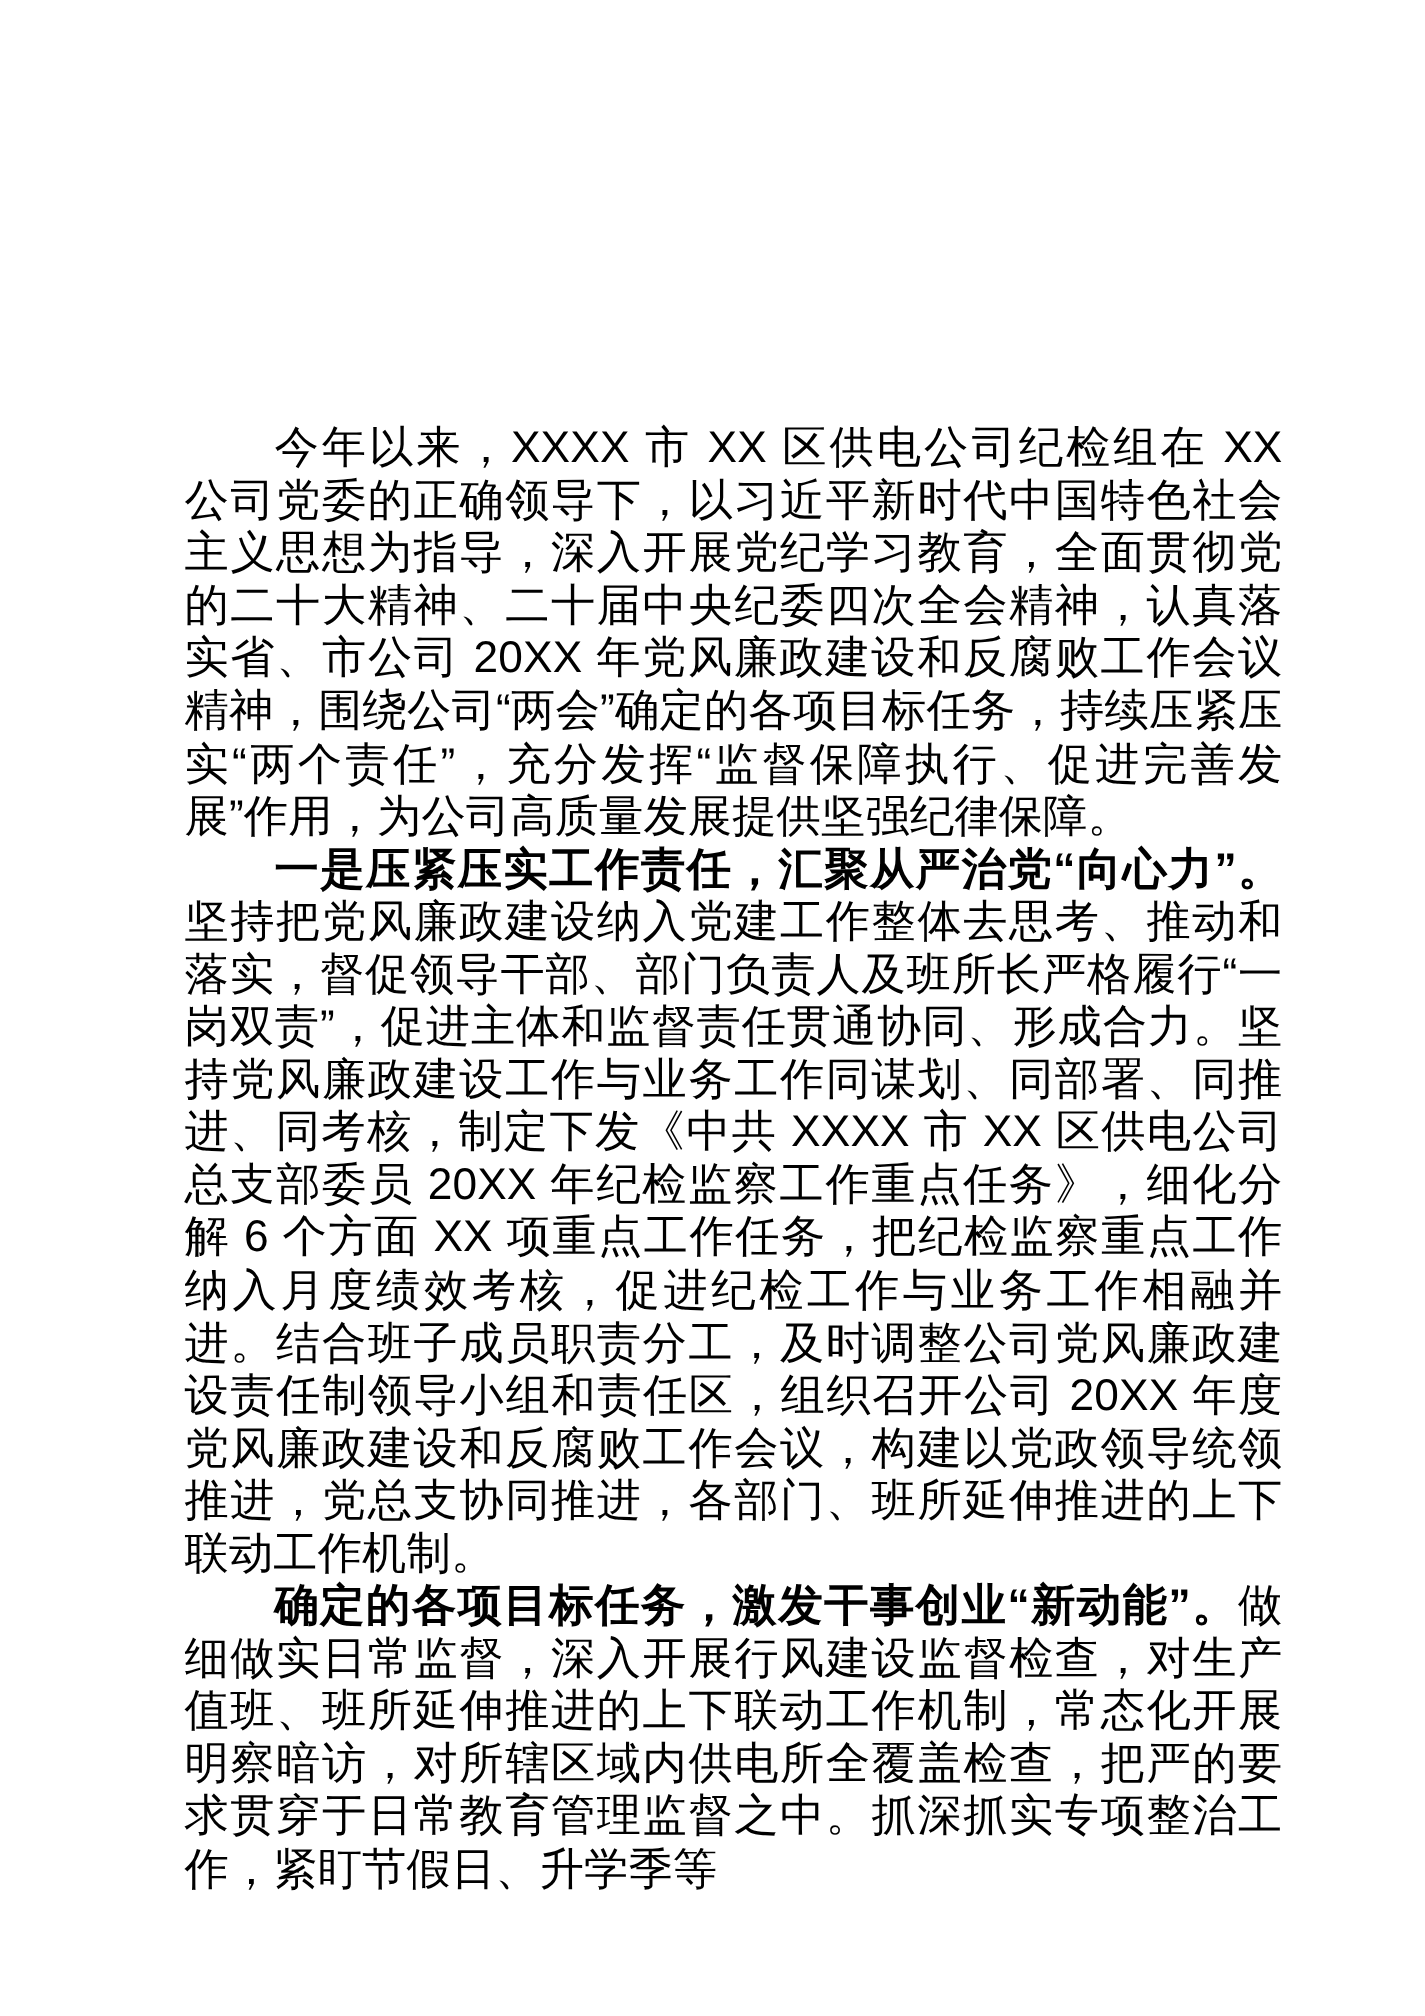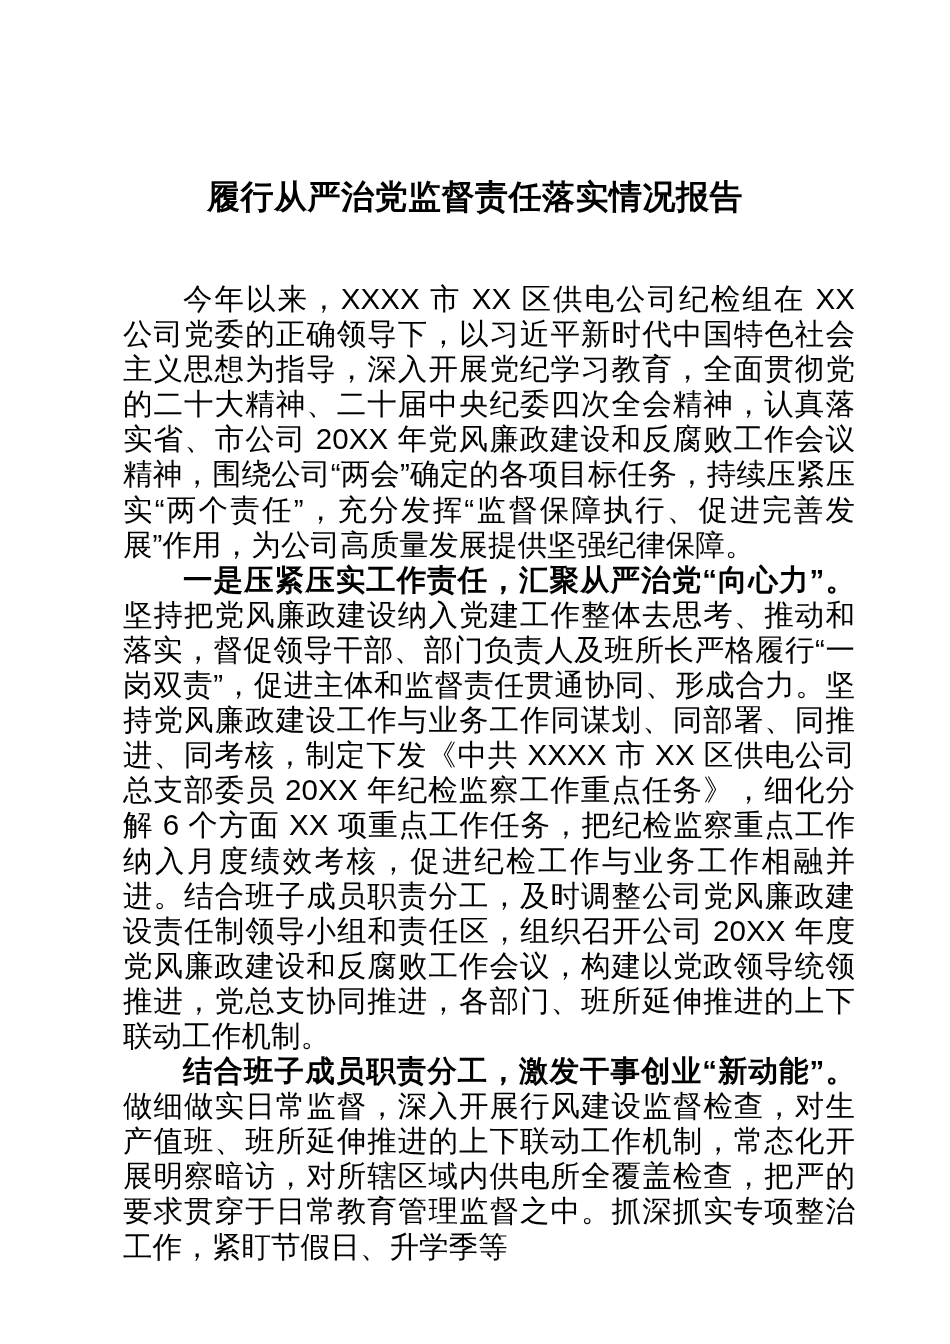--- a/index.html
+++ b/index.html
@@ -57,25 +57,24 @@
   .para b, .bold-lead {
     font-weight: 700;
     margin-top: 26px;
   }
 </style>
 </head>
 <body>
 
 <div class="page">
 
-  <div class="doc-title">履行从严治党监督责任落实情况报告</div>
 
   <div class="body-block">
 
     <p class="para indent2">今年以来，XXXX 市 XX 区供电公司纪检组在 XX 公司党委的正确领导下，以习近平新时代中国特色社会主义思想为指导，深入开展党纪学习教育，全面贯彻党的二十大精神、二十届中央纪委四次全会精神，认真落实省、市公司 20XX 年党风廉政建设和反腐败工作会议精神，围绕公司“两会”确定的各项目标任务，持续压紧压实“两个责任”，充分发挥“监督保障执行、促进完善发展”作用，为公司高质量发展提供坚强纪律保障。</p>
 
 
     <p class="para indent2"><b class="bold-lead">一是压紧压实工作责任，汇聚从严治党“向心力”。</b><span>坚持把党风廉政建设纳入党建工作整体去思考、推动和落实，督促领导干部、部门负责人及班所长严格履行“一岗双责”，促进主体和监督责任贯通协同、形成合力。坚持党风廉政建设工作与业务工作同谋划、同部署、同推进、同考核，制定下发《中共 XXXX 市 XX 区供电公司总支部委员 20XX 年纪检监察工作重点任务》，细化分解 6 个方面 XX 项重点工作任务，把纪检监察重点工作纳入月度绩效考核，促进纪检工作与业务工作相融并进。结合班子成员职责分工，及时调整公司党风廉政建设责任制领导小组和责任区，组织召开公司 20XX 年度党风廉政建设和反腐败工作会议，构建以党政领导统领推进，党总支协同推进，各部门、班所延伸推进的上下联动工作机制。</span></p>
 
-    <p class="para indent2"><b class="bold-lead">结合班子成员职责分工，激发干事创业“新动能”。</b><span>做细做实日常监督，深入开展行风建设监督检查，对生产值班、班所延伸推进的上下联动工作机制，常态化开展明察暗访，对所辖区域内供电所全覆盖检查，把严的要求贯穿于日常教育管理监督之中。抓深抓实专项整治工作，紧盯节假日、升学季等</span></p>
+    <p class="para indent2"><b class="bold-lead">确定的各项目标任务，激发干事创业“新动能”。</b><span>做细做实日常监督，深入开展行风建设监督检查，对生产值班、班所延伸推进的上下联动工作机制，常态化开展明察暗访，对所辖区域内供电所全覆盖检查，把严的要求贯穿于日常教育管理监督之中。抓深抓实专项整治工作，紧盯节假日、升学季等</span></p>
 
   </div>
 </div>
 
 </body></html>

